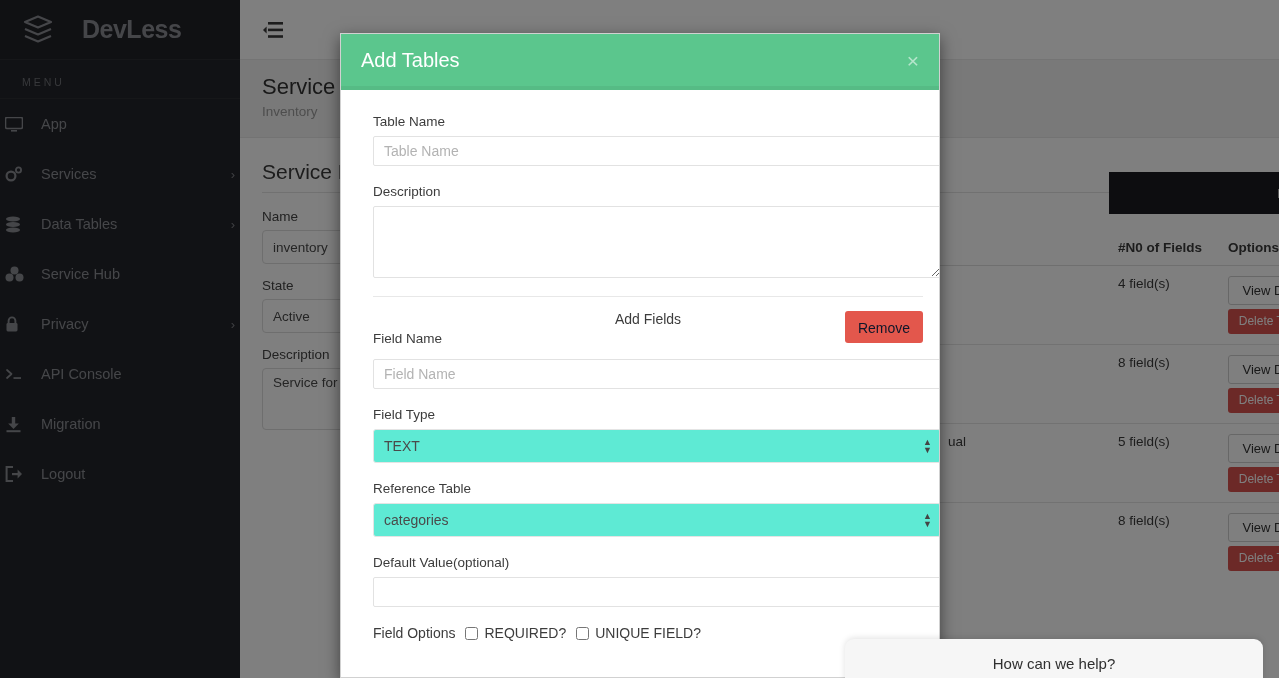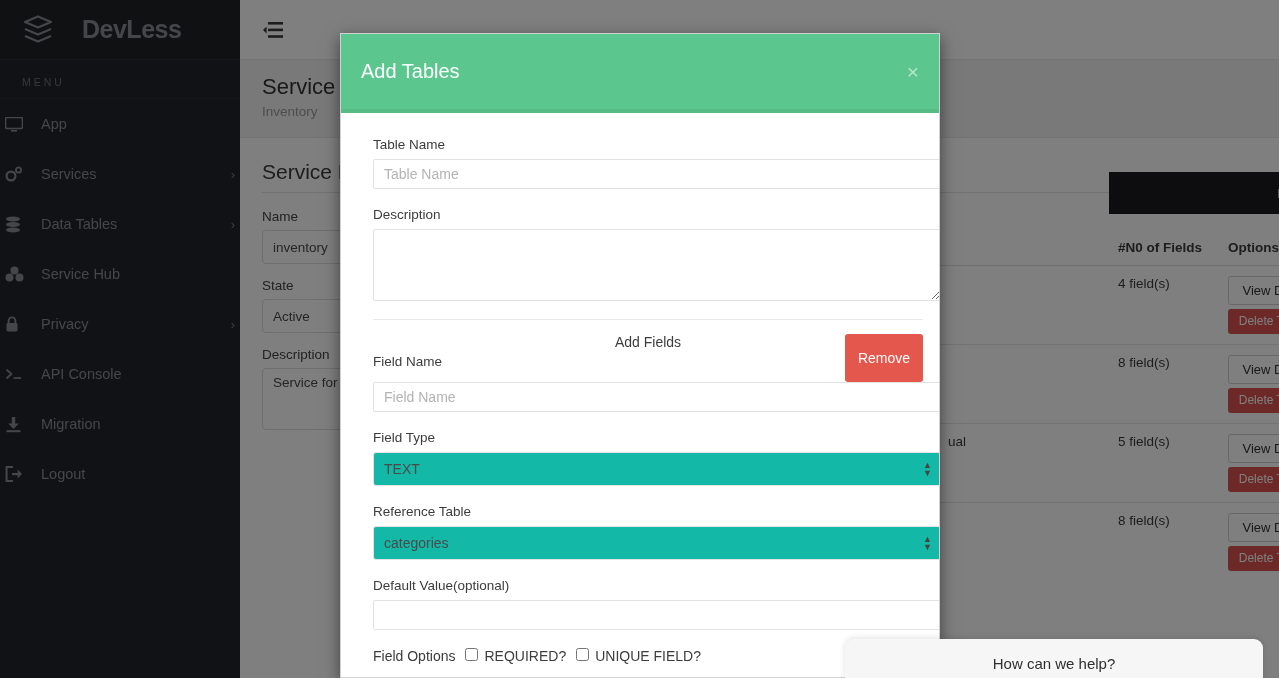--- a/index.html
+++ b/index.html
@@ -124,21 +124,21 @@
   #modal {
     position: absolute; left: 340px; top: 33px;
     width: 600px; height: 645px;
     background: #ffffff;
     border: 1px solid rgba(0,0,0,0.18);
     box-shadow: 0 5px 15px rgba(0,0,0,0.5);
     z-index: 30;
     overflow: hidden;
   }
   #modal-header {
-    height: 79px; background: #5bc68d; border-bottom: 4px solid #56bb85;
+    height: 56px; background: #5bc68d; border-bottom: 4px solid #56bb85;
     display: flex; align-items: center; padding: 0 20px;
   }
   #modal-title { color: #ffffff; font-size: 20px; font-weight: normal; flex: 1 1 auto; }
   #modal-close {
     color: #ffffff; opacity: 0.55; font-size: 21px; line-height: 1; cursor: pointer;
     font-family: "Liberation Sans", sans-serif;
   }
   #modal-body { padding: 24px 16px 10px 32px; }
 
   .m-label { font-size: 13.5px; color: #3c3c3c; display: block; margin-bottom: 7px; }
@@ -156,40 +156,40 @@
     font-family: "Liberation Sans", sans-serif;
   }
   .m-group { margin-bottom: 18px; }
   .m-divider { border-top: 1px solid #e8e8e8; margin: 18px 0 14px 0; }
   .m-center { text-align: center; font-size: 14px; color: #3c3c3c; margin-bottom: 0; }
 
   .fieldname-row { position: relative; height: 24px; }
   .fieldname-row .m-label { position: absolute; left: 0; top: 4px; margin: 0; }
   .btn-remove {
     position: absolute; right: 0; top: -16px;
-    width: 78px; height: 48px; line-height: 32px; text-align: center;
-    background: #e3574c; color: #ffffff; border: none; border-radius: 3px;
+    width: 78px; height: 32px; line-height: 32px; text-align: center;
+    background: #e3574c; color: #0f172a; border: none; border-radius: 3px;
     font-size: 14px; cursor: pointer;
     font-family: "Liberation Sans", sans-serif;
   }
 
   .m-select {
     display: block; width: 568px; height: 34px;
-    border: 1px solid #e4e4e4; border-radius: 3px; background: #14b8a6;
+    border: 1px solid #e4e4e4; border-radius: 3px; background: #5eead4;
     padding: 4px 26px 4px 10px; font-size: 14px; color: #4a4a4a;
     appearance: none; -webkit-appearance: none;
     font-family: "Liberation Sans", sans-serif;
   }
   .sel-wrap { position: relative; width: 568px; }
   .sel-wrap .sel-arrows {
     position: absolute; right: 9px; top: 50%; transform: translateY(-50%);
     font-size: 9px; line-height: 8px; color: #444; pointer-events: none; text-align: center;
   }
 
-  .field-options { font-size: 14px; color: #3c3c3c; display: flex; align-items: flex-start; gap: 4px; }
+  .field-options { font-size: 14px; color: #3c3c3c; display: flex; align-items: center; gap: 4px; }
   .field-options input[type=checkbox] { margin: 0 2px 0 6px; }
 
   
   #chat-widget {
     position: absolute; left: 845px; top: 639px;
     width: 418px; height: 48px;
     background: #f6f6f6;
     border-radius: 9px 9px 0 0;
     box-shadow: 0 -1px 6px rgba(0,0,0,0.12);
     display: flex; align-items: center; justify-content: center;

